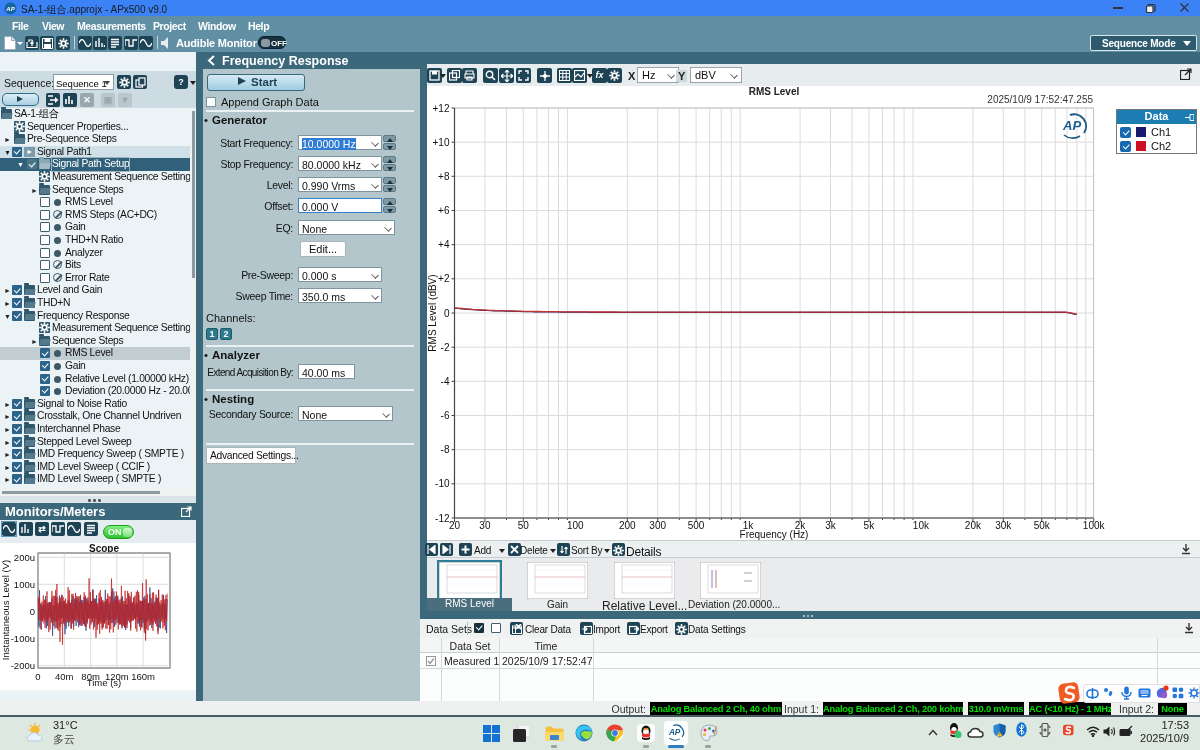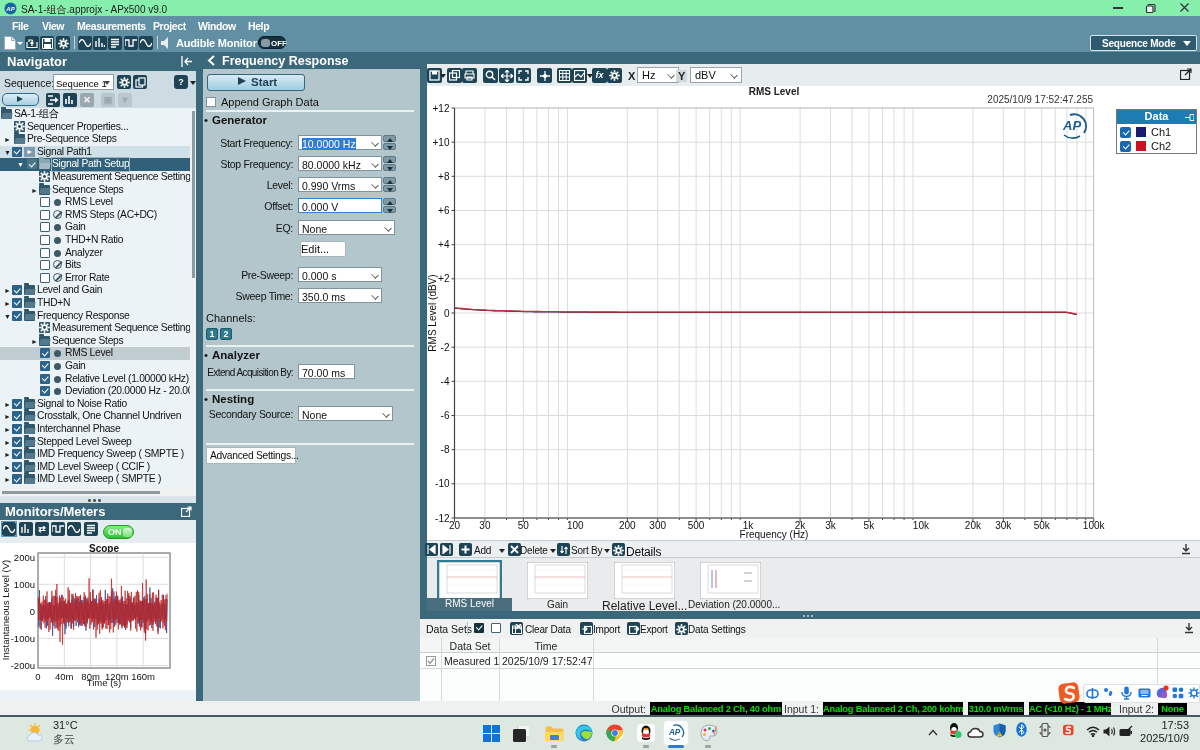--- a/index.html
+++ b/index.html
@@ -1,17 +1,17 @@
 <!DOCTYPE html>
 <html><head><meta charset="utf-8"><style>
 *{margin:0;padding:0;box-sizing:border-box;font-family:"Liberation Sans",sans-serif}
 body{width:1200px;height:750px;overflow:hidden;position:relative;background:#e8ecec}
 .abs{position:absolute}
 
-#titlebar{left:0;top:0;width:1200px;height:16px;background:#86efac;position:absolute}
+#titlebar{left:0;top:0;width:1200px;height:16px;background:#3b82f6;position:absolute}
 #titlebar .tt{position:absolute;left:21px;top:2.5px;font-size:10px;color:#1a1a1a}
 #menubar{left:0;top:16px;width:1200px;height:18px;background:#6190a5;position:absolute}
 .mi{position:absolute;top:3.5px;color:#fff;font-weight:bold;font-size:10.5px;letter-spacing:-0.4px}
 #toolbar{left:0;top:34px;width:1200px;height:18px;background:#6190a5;position:absolute}
 
 .ic{position:absolute;width:14px;height:14px;background:#1d4355;border-radius:2px;color:#fff;text-align:center;line-height:14px;font-size:9px;font-weight:bold}
 .sep{position:absolute;width:1px;height:13px;background:#c7d4da}
 
 #nav{position:absolute;left:0;top:52px;width:196px;height:665px;background:#ebf3f6}
 #navhdr{position:absolute;left:0;top:0;width:196px;height:19px;background:#3c687b;color:#fff;font-weight:bold;font-size:13px;padding:2px 0 0 7px}
@@ -153,25 +153,20 @@
      <div class="abs" style="left:1.5px;top:1.5px;width:9px;height:8px;background:#8a9aa2;border-radius:3px"></div>
      <div class="abs" style="left:12px;top:2px;color:#fff;font-size:8px;font-weight:bold">OFF</div>
   </div>
   <div class="abs" style="left:1090px;top:1px;width:107px;height:16px;background:#2e5a70;border:1.5px solid #d8e4e8;border-radius:2px">
     <div class="abs" style="left:11px;top:1.5px;color:#fff;font-weight:bold;font-size:10px;letter-spacing:-0.2px">Sequence Mode</div>
     <div class="abs" style="left:92px;top:5px;border-left:4px solid transparent;border-right:4px solid transparent;border-top:5px solid #fff"></div>
   </div>
 </div>
 
 <div id="nav">
-  <div id="navhdr">Navigator
-    <svg class="abs" style="left:181px;top:4px" width="12" height="11">
-        <path d="M1,0 L1,11 M4,5.5 L11,5.5 M7,2 L4,5.5 L7,9" stroke="#fff" stroke-width="1.3" fill="none"></path>
-      </svg>
-  </div>
   <div id="seqrow">
     <div class="abs" style="left:4px;top:6px;font-size:10.5px;color:#111">Sequence:</div>
     <div class="abs" style="left:53px;top:3px;width:61px;height:16px;background:#fff;border:1px solid #8a9ba5;font-size:9.5px;padding:3px 0 0 2px">Sequence 1<div class="abs" style="right:3px;top:6px;border-left:3px solid transparent;border-right:3px solid transparent;border-top:4px solid #444"></div></div>
     <div class="ic" style="left:117px;top:4px"><svg width="11" height="11" style="margin-top:1.5px" viewBox="0 0 11 11">
           <use href="#gearw"></use>
         </svg></div>
     <div class="ic" style="left:133px;top:4px"><svg width="11" height="11" style="margin-top:1.5px">
           <rect x="1" y="3" width="6.5" height="7" fill="none" stroke="#fff" stroke-width="1.2"></rect>
           <rect x="4" y="1" width="6" height="7" fill="#1d4355" stroke="#fff" stroke-width="1.2"></rect>
         </svg></div>
@@ -472,32 +467,32 @@
       <div class="dn"></div>
     </div>
   <div class="flabel" style="left:0px;top:148px">Offset:</div>
   <div class="ffield" style="top:146px;width:84px;border:1.5px solid #3b7fc4">0.000 V</div>
   <div class="spin" style="top:146px">
       <div class="up"></div>
       <div class="dn"></div>
     </div>
   <div class="flabel" style="left:0px;top:170px">EQ:</div>
   <div class="ffield" style="top:168px;width:97px">None<div class="fchev"></div></div>
-  <div class="abs" style="left:97px;top:189px;width:46px;height:16px;background:#fdfdfd;border:1px solid #aab6bc;border-radius:2px;font-size:11px;text-align:left;color:#111;padding-top:1px">Edit...</div>
+  <div class="abs" style="left:97px;top:189px;width:46px;height:16px;background:#fdfdfd;border:1px solid #aab6bc;border-radius:2px;font-size:11px;text-align:center;color:#111;padding-top:1px">Edit...</div>
   <div class="flabel" style="left:0px;top:217px">Pre-Sweep:</div>
   <div class="ffield" style="top:215px;width:84px">0.000 s<div class="fchev"></div></div>
   <div class="flabel" style="left:0px;top:238px">Sweep Time:</div>
   <div class="ffield" style="top:236px;width:84px">350.0 ms<div class="fchev"></div></div>
   <div class="abs" style="left:3px;top:260px;font-size:11px;color:#111">Channels:</div>
   <div class="abs" style="left:3px;top:276px;width:12px;height:12px;background:#2d7a8f;border:1px solid #1d5a6b;border-radius:2px;color:#fff;font-size:9px;font-weight:bold;text-align:center;line-height:11px">1</div>
   <div class="abs" style="left:17px;top:276px;width:12px;height:12px;background:#2d7a8f;border:1px solid #1d5a6b;border-radius:2px;color:#fff;font-size:9px;font-weight:bold;text-align:center;line-height:11px">2</div>
   <div class="hr" style="top:293px"></div>
   <div class="shdr" style="left:9px;top:297px">Analyzer</div>
   <div class="flabel" style="left:-23px;top:315px;width:113px;font-size:10px;letter-spacing:-0.6px">Extend Acquisition By:</div>
-  <div class="ffield" style="top:312px;width:57px">70.00 ms</div>
+  <div class="ffield" style="top:312px;width:57px">40.00 ms</div>
   <div class="hr" style="top:337px"></div>
   <div class="shdr" style="left:9px;top:341px">Nesting</div>
   <div class="flabel" style="left:0px;top:356px">Secondary Source:</div>
   <div class="ffield" style="top:354px;width:95px">None<div class="fchev"></div></div>
   <div class="hr" style="top:391px"></div>
   <div class="abs" style="left:3px;top:395px;width:90px;height:17px;background:#fdfdfd;border:1px solid #aab6bc;font-size:10.3px;letter-spacing:-0.3px;color:#111;padding:2px 0 0 3px;white-space:nowrap">Advanced Settings...</div>
 </div>
 
 <div class="abs" style="left:420px;top:52px;width:7px;height:559px;background:#3c687b"></div>
 <div id="gsec">

